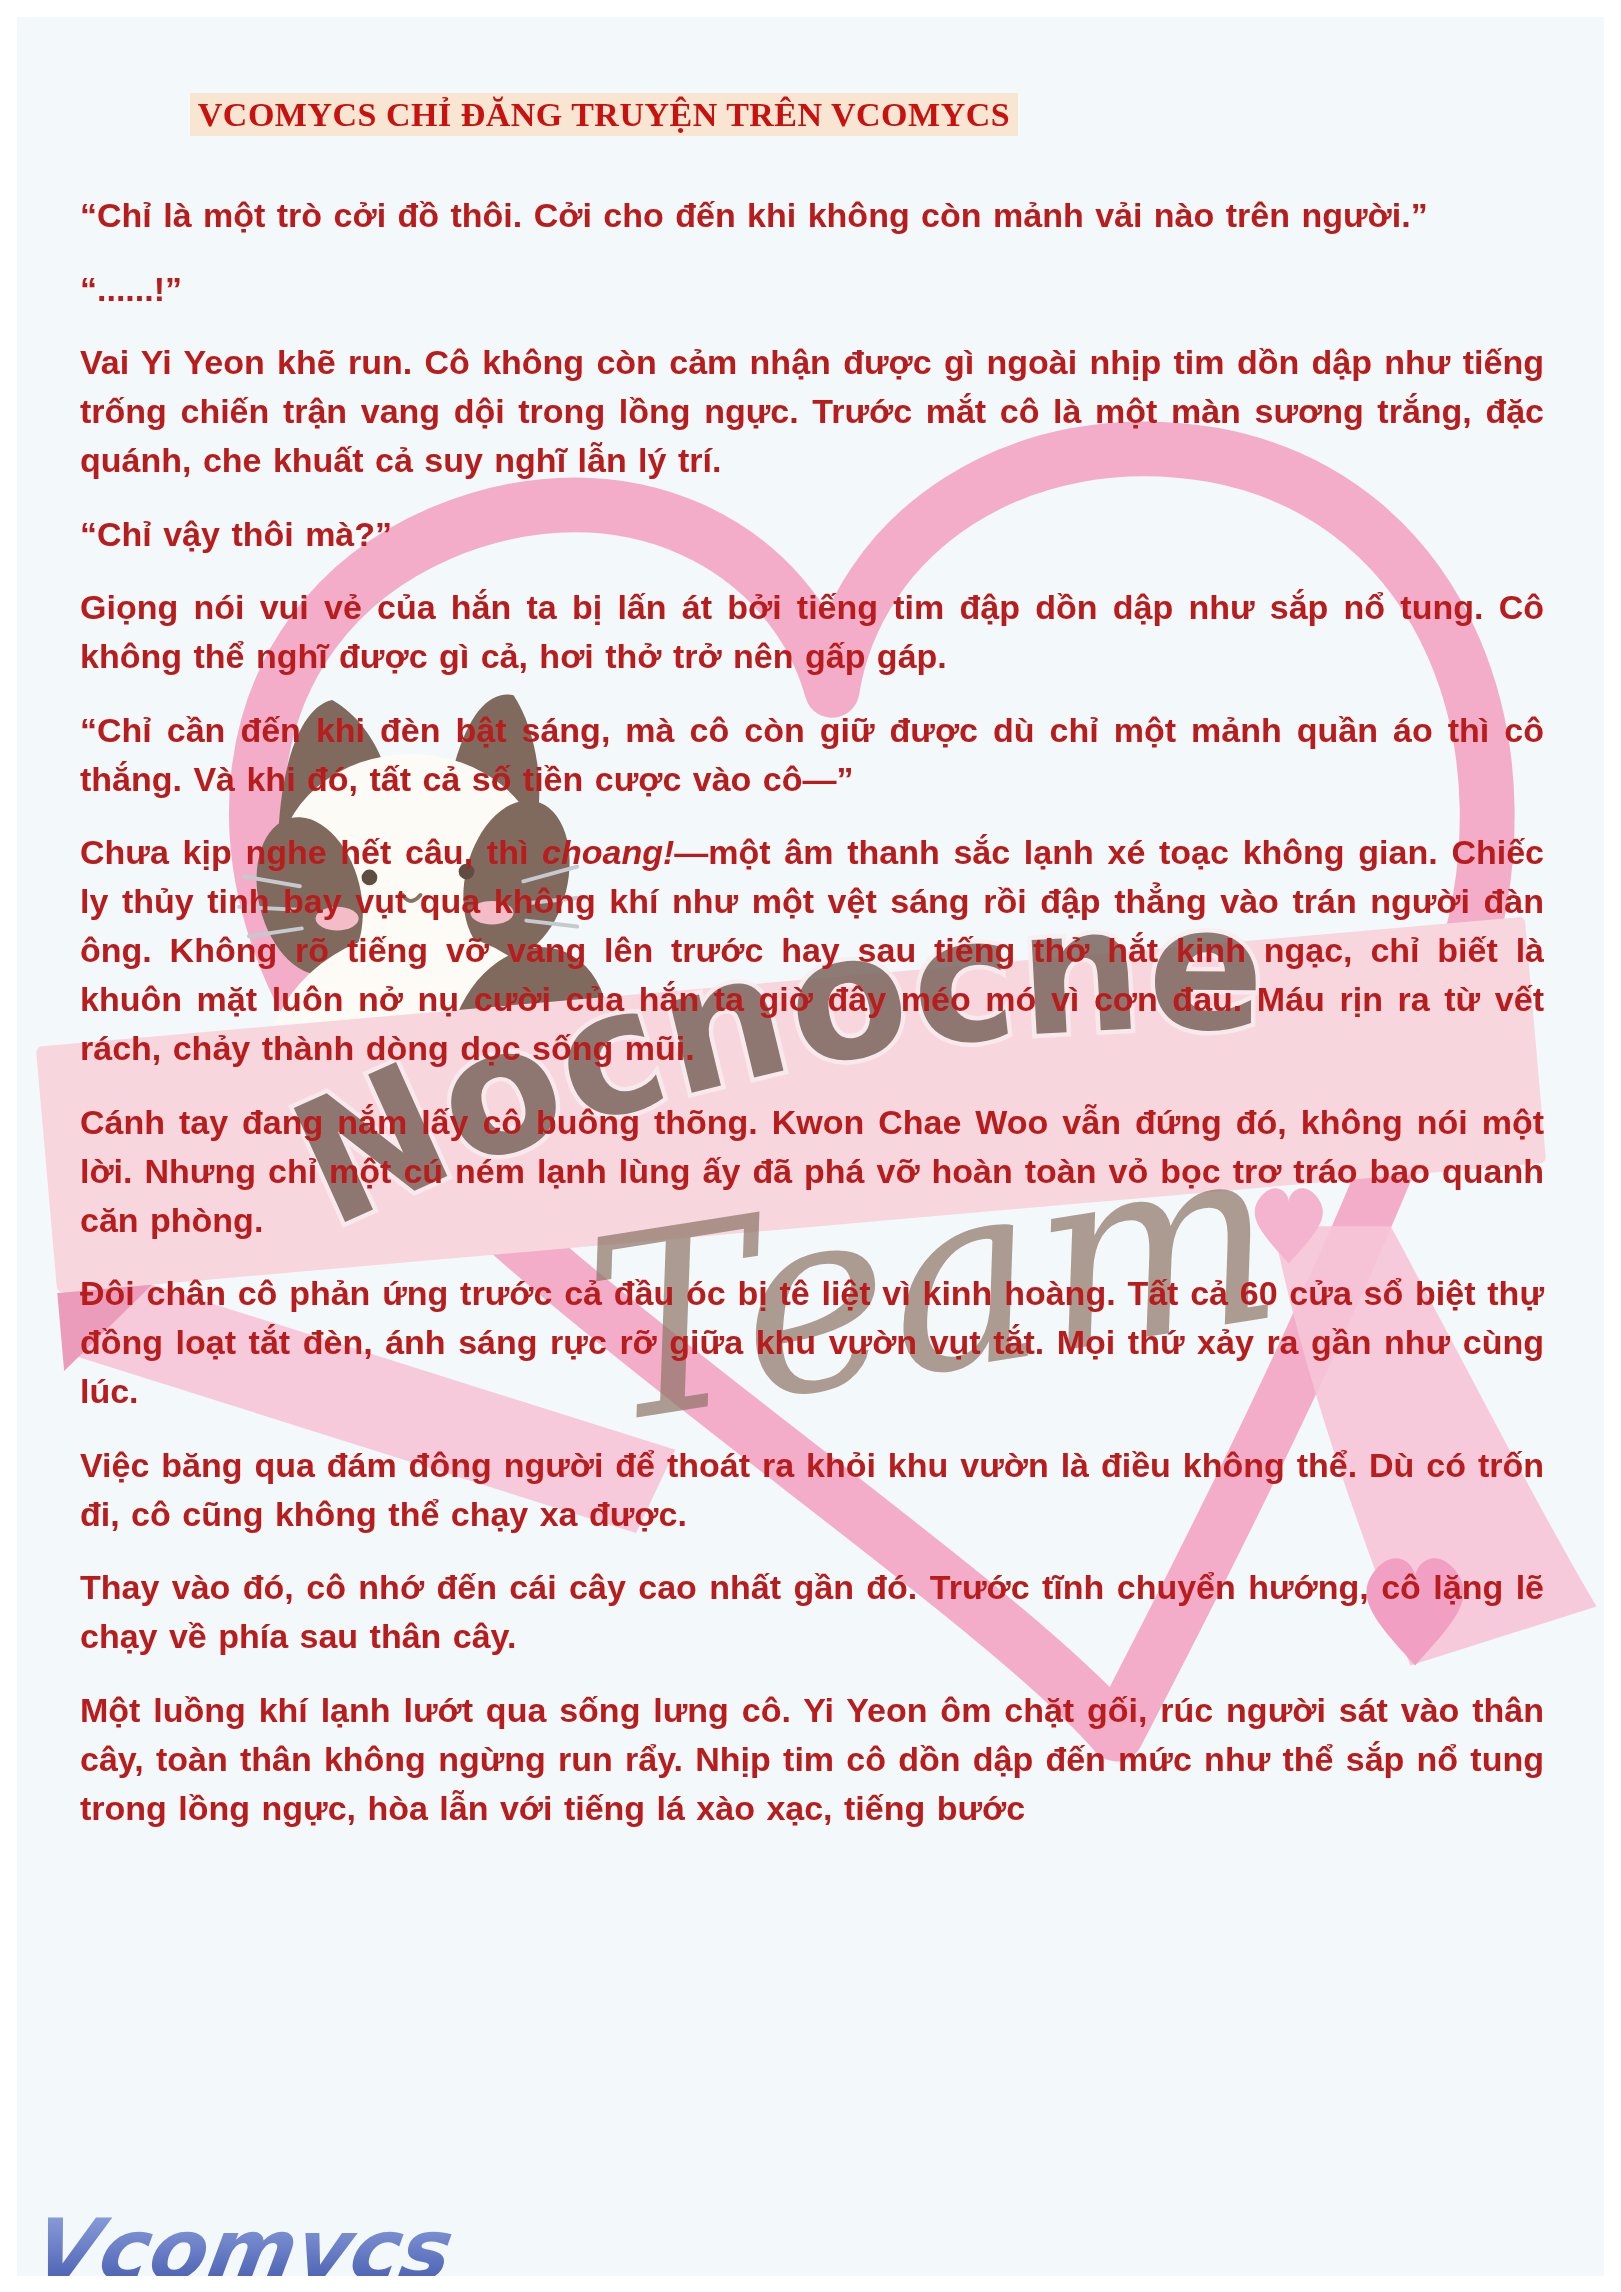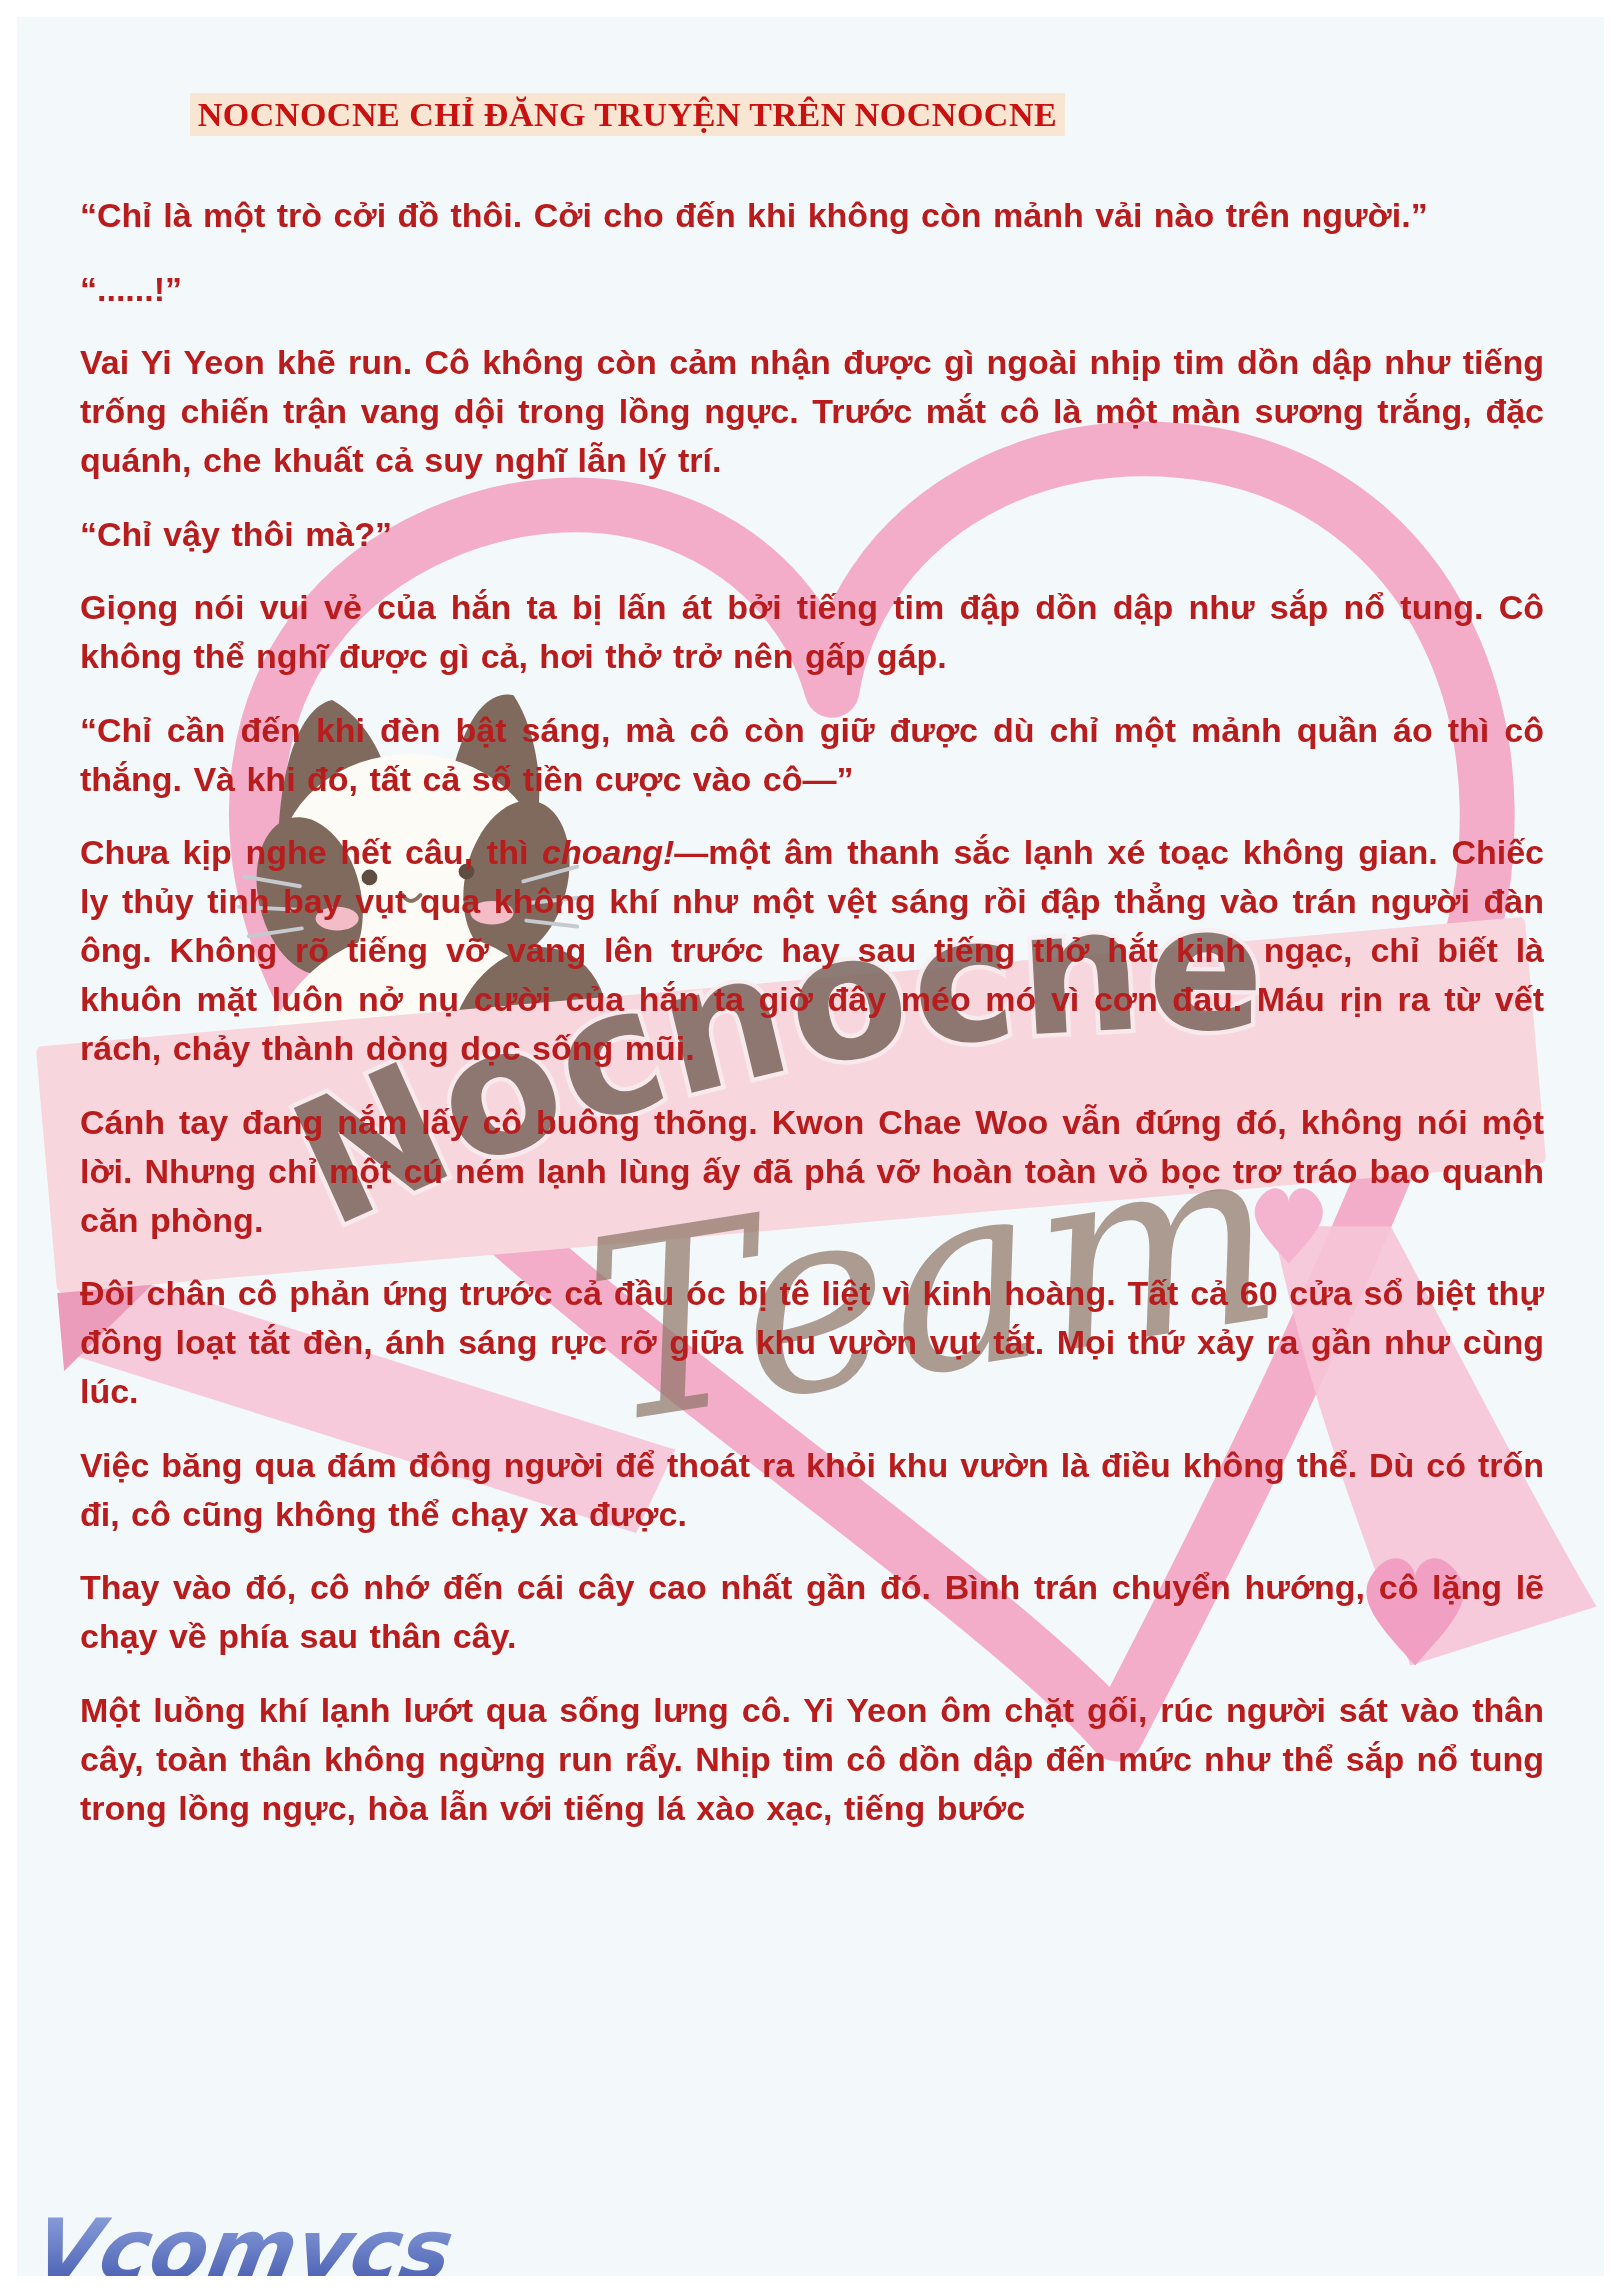--- a/index.html
+++ b/index.html
@@ -90,31 +90,31 @@
 
     <path d="M1445 1700 c -40 -44 -64 -70 -40 -98 c 20 -23 40 -6 40 9 c 0 -15 20 -32 40 -9 c 24 28 0 54 -40 98 z" fill="#f19fc3"></path>
     <path d="M1316 1290 c -28 -31 -45 -49 -28 -69 c 14 -16 28 -4 28 6 c 0 -10 14 -22 28 -6 c 17 20 0 38 -28 69 z" fill="#f4b3cf"></path>
 
     <g transform="translate(48,2238) skewX(-10)">
       <text x="0" y="88" font-family="DejaVu Sans, sans-serif" font-weight="bold" font-style="italic" font-size="86" fill="url(#vlogo)">Vcomycs</text>
       <path d="M 200 98 C 235 128 280 128 315 96 M 268 100 q 6 18 -4 30" stroke="#8095d2" stroke-width="5" fill="none" stroke-linecap="round"></path>
     </g>
   </svg>
 
-  <div class="header-banner">NOCNOCNE CHỈ ĐĂNG TRUYỆN TRÊN NOCNOCNE</div>
+  <div class="header-banner">VCOMYCS CHỈ ĐĂNG TRUYỆN TRÊN VCOMYCS</div>
 
   <div class="story">
       <p><span>“Chỉ là một trò cởi đồ thôi. Cởi cho đến khi không còn mảnh vải nào trên người.”</span></p>
       <p><span>“......!”</span></p>
       <p><span>Vai Yi Yeon khẽ run. Cô không còn cảm nhận được gì ngoài nhịp tim dồn dập như tiếng trống chiến trận vang dội trong lồng ngực. Trước mắt cô là một màn sương trắng, đặc quánh, che khuất cả suy nghĩ lẫn lý trí.</span></p>
       <p><span>“Chỉ vậy thôi mà?”</span></p>
       <p><span>Giọng nói vui vẻ của hắn ta bị lấn át bởi tiếng tim đập dồn dập như sắp nổ tung. Cô không thể nghĩ được gì cả, hơi thở trở nên gấp gáp.</span></p>
       <p><span>“Chỉ cần đến khi đèn bật sáng, mà cô còn giữ được dù chỉ một mảnh quần áo thì cô thắng. Và khi đó, tất cả số tiền cược vào cô—”</span></p>
       <p><span>Chưa kịp nghe hết câu, thì </span><span class="em">choang!</span><span>—một âm thanh sắc lạnh xé toạc không gian. Chiếc ly thủy tinh bay vụt qua không khí như một vệt sáng rồi đập thẳng vào trán người đàn ông. Không rõ tiếng vỡ vang lên trước hay sau tiếng thở hắt kinh ngạc, chỉ biết là khuôn mặt luôn nở nụ cười của hắn ta giờ đây méo mó vì cơn đau. Máu rịn ra từ vết rách, chảy thành dòng dọc sống mũi.</span></p>
       <p><span>Cánh tay đang nắm lấy cô buông thõng. Kwon Chae Woo vẫn đứng đó, không nói một lời. Nhưng chỉ một cú ném lạnh lùng ấy đã phá vỡ hoàn toàn vỏ bọc trơ tráo bao quanh căn phòng.</span></p>
       <p><span>Đôi chân cô phản ứng trước cả đầu óc bị tê liệt vì kinh hoàng. Tất cả 60 cửa sổ biệt thự đồng loạt tắt đèn, ánh sáng rực rỡ giữa khu vườn vụt tắt. Mọi thứ xảy ra gần như cùng lúc.</span></p>
       <p><span>Việc băng qua đám đông người để thoát ra khỏi khu vườn là điều không thể. Dù có trốn đi, cô cũng không thể chạy xa được.</span></p>
-      <p><span>Thay vào đó, cô nhớ đến cái cây cao nhất gần đó. Bình trán chuyển hướng, cô lặng lẽ chạy về phía sau thân cây.</span></p>
+      <p><span>Thay vào đó, cô nhớ đến cái cây cao nhất gần đó. Trước tĩnh chuyển hướng, cô lặng lẽ chạy về phía sau thân cây.</span></p>
       <p><span>Một luồng khí lạnh lướt qua sống lưng cô. Yi Yeon ôm chặt gối, rúc người sát vào thân cây, toàn thân không ngừng run rẩy. Nhịp tim cô dồn dập đến mức như thể sắp nổ tung trong lồng ngực, hòa lẫn với tiếng lá xào xạc, tiếng bước</span></p>
     </div>
 
 </div>
 
 
 </body></html>

